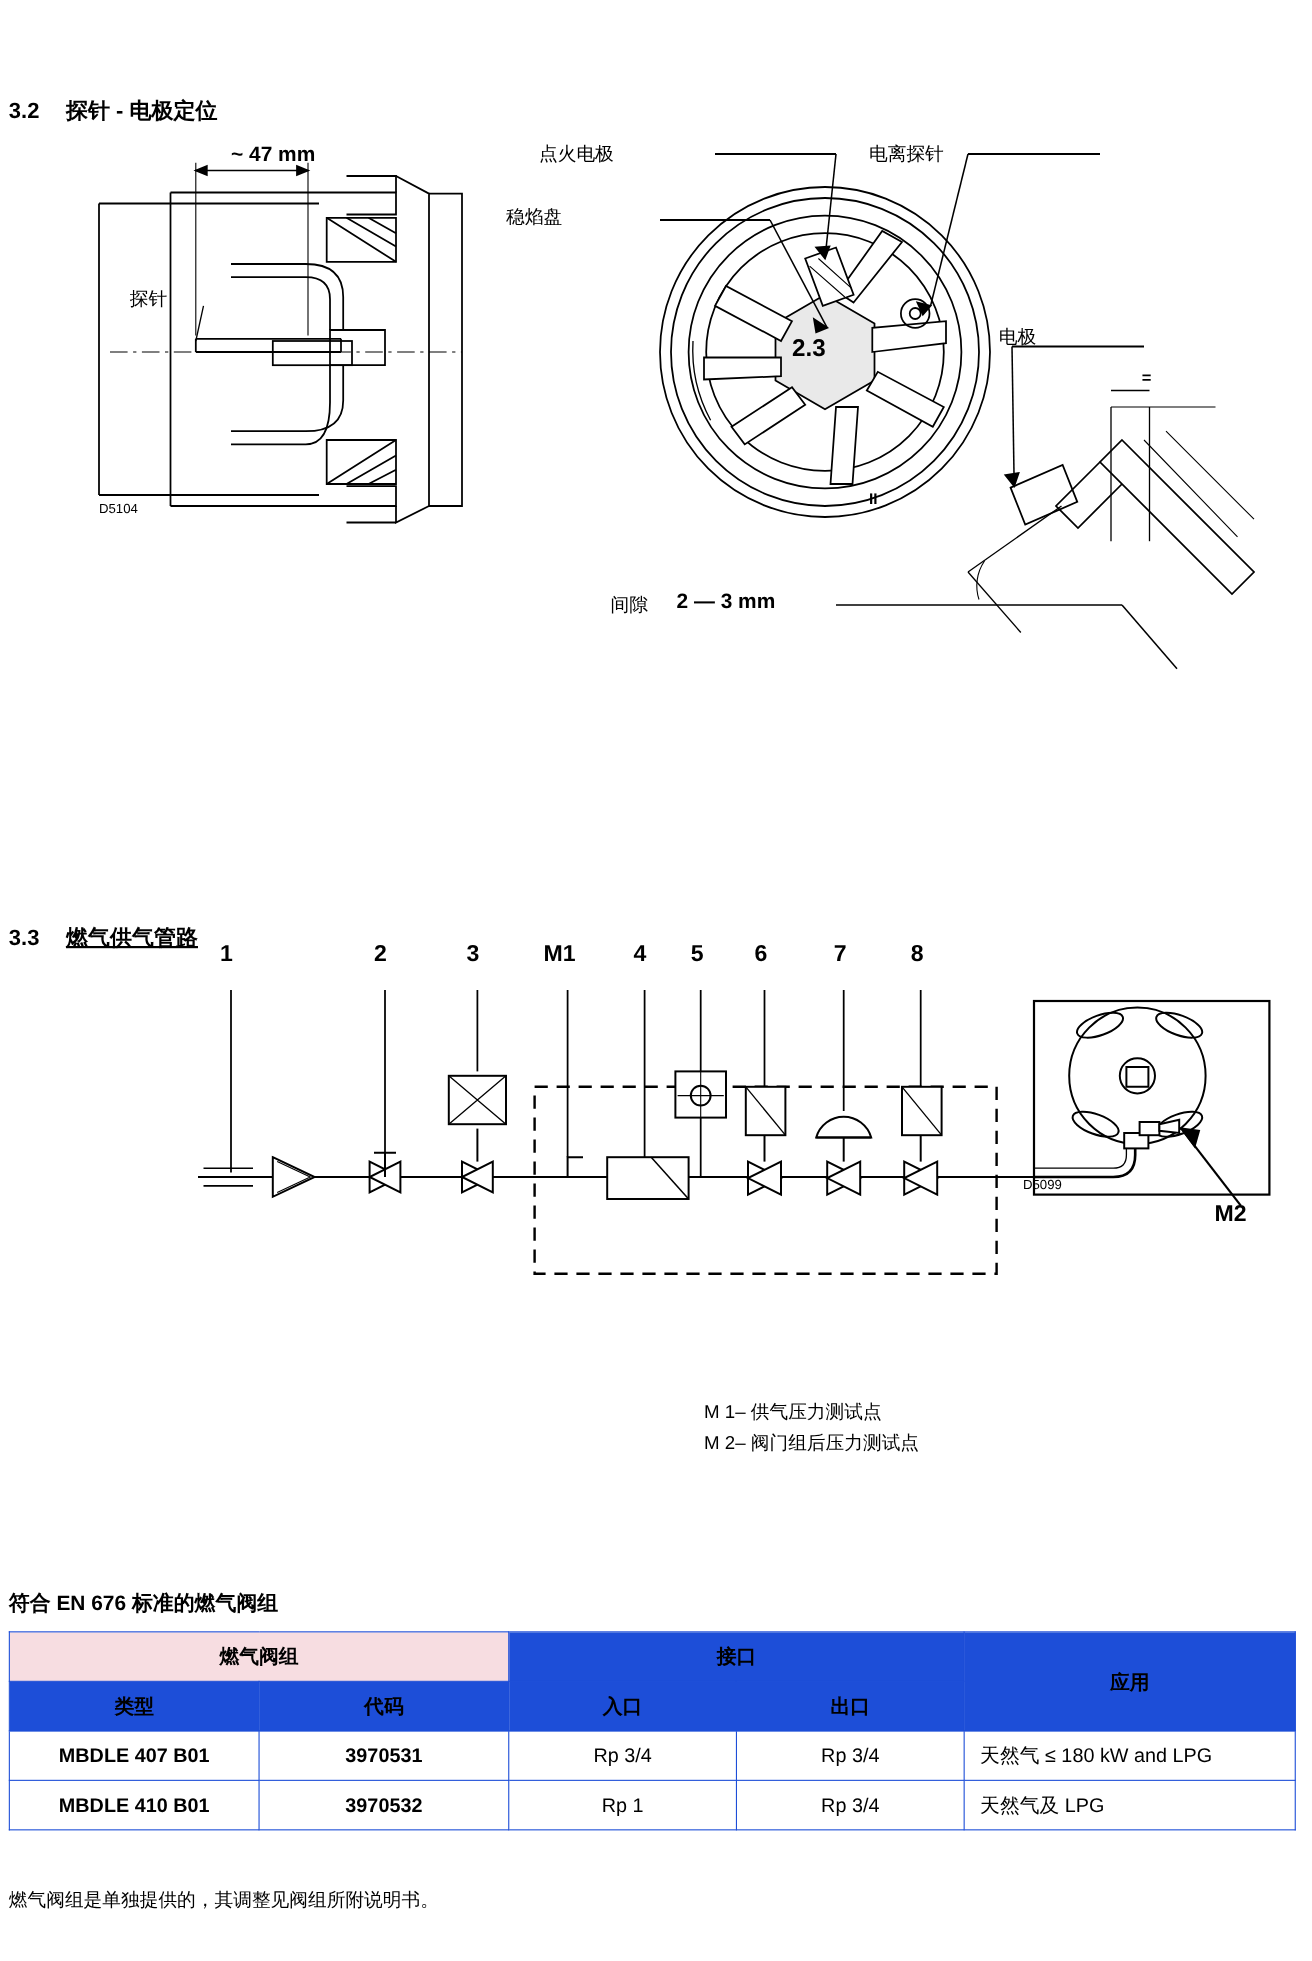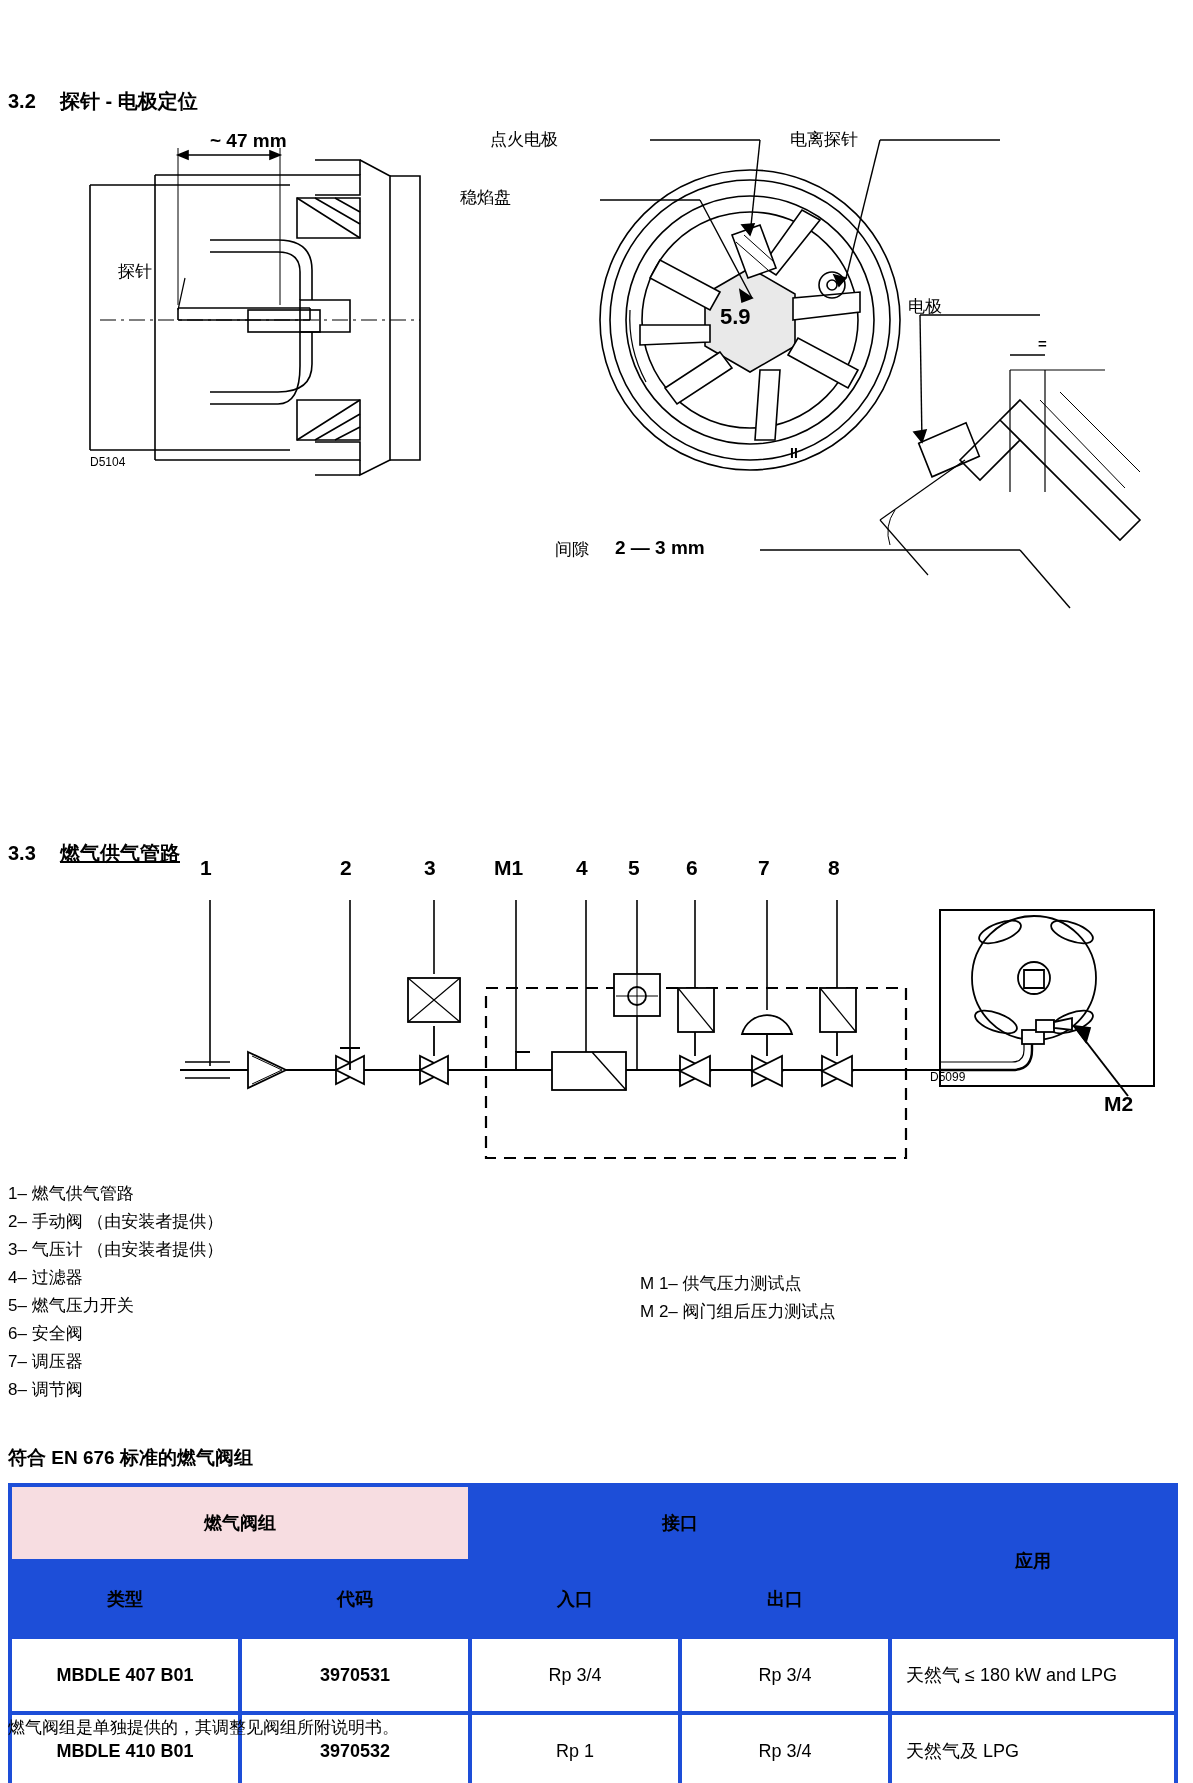--- a/index.html
+++ b/index.html
@@ -93,22 +93,22 @@
   }
   table.valves {
     position: absolute;
     left: 8px;
     top: 1483px;
     border-collapse: collapse;
     width: 1170px;
     font-size: 18px;
   }
   table.valves th, table.valves td {
-    border: 4px solid #1d4ed8;
-    padding: 20px 8px;
+    border: 1px solid #1d4ed8;
+    padding: 6px 8px;
     text-align: center;
     height: 32px;
   }
   table.valves th.grp {
     background: #f7dde1;
     font-weight: bold;
   }
   table.valves th.plain {
     background: #1d4ed8;
     font-weight: bold;
@@ -240,21 +240,21 @@
         <path d="M862 322 l-8 -10 l12 -2 Z" fill="#000"></path>
       </g>
     </svg>
 
     <div class="lbl lbl-b" style="left:150px; top:10px; font-size:19px;">~ 47 mm</div>
     <div class="lbl" style="left:58px; top:140px;">探针</div>
     <div class="lbl" style="left:430px; top:8px;">点火电极</div>
     <div class="lbl" style="left:730px; top:8px;">电离探针</div>
     <div class="lbl" style="left:400px; top:66px;">稳焰盘</div>
     <div class="lbl" style="left:848px; top:175px;">电极</div>
-    <div class="lbl lbl-b" style="left:660px; top:184px; font-size:22px;">5.9</div>
+    <div class="lbl lbl-b" style="left:660px; top:184px; font-size:22px;">2.3</div>
     <div class="lbl" style="left:495px; top:418px;">间隙</div>
     <div class="lbl lbl-b" style="left:555px; top:417px; font-size:19px;">2 — 3 mm</div>
     <div class="lbl lbl-b" style="left:730px; top:325px; font-size:14px;">II</div>
     <div class="lbl lbl-b" style="left:978px; top:215px; font-size:15px;">=</div>
     <div class="code-lbl" style="left:30px; top:335px;">D5104</div>
   </div>
 
   <div class="sec-head" style="left:8px; top:818px;text-decoration:underline;">
     <span class="sec-num">3.3</span><span>燃气供气管路</span>
   </div>
@@ -349,28 +349,20 @@
     <div class="lbl lbl-b" style="left:494px; top:-14px; font-size:21px;">M1</div>
     <div class="lbl lbl-b" style="left:576px; top:-14px; font-size:21px;">4</div>
     <div class="lbl lbl-b" style="left:628px; top:-14px; font-size:21px;">5</div>
     <div class="lbl lbl-b" style="left:686px; top:-14px; font-size:21px;">6</div>
     <div class="lbl lbl-b" style="left:758px; top:-14px; font-size:21px;">7</div>
     <div class="lbl lbl-b" style="left:828px; top:-14px; font-size:21px;">8</div>
     <div class="lbl lbl-b" style="left:1104px; top:222px; font-size:21px;">M2</div>
     <div class="code-lbl" style="left:930px; top:200px;">D5099</div>
   </div>
 
-  <div class="legend legend-left">1– 燃气供气管路
-2– 手动阀 （由安装者提供）
-3– 气压计 （由安装者提供）
-4– 过滤器
-5– 燃气压力开关
-6– 安全阀
-7– 调压器
-8– 调节阀</div>
   <div class="legend legend-right">M 1– 供气压力测试点
 M 2– 阀门组后压力测试点</div>
 
   <div class="tbl-title">符合 EN 676 标准的燃气阀组</div>
 
   <table class="valves">
     <tbody>
       <tr>
         <th class="grp" colspan="2" style="width:420px;">燃气阀组</th>
         <th class="plain" colspan="2" style="width:380px;">接口</th>

